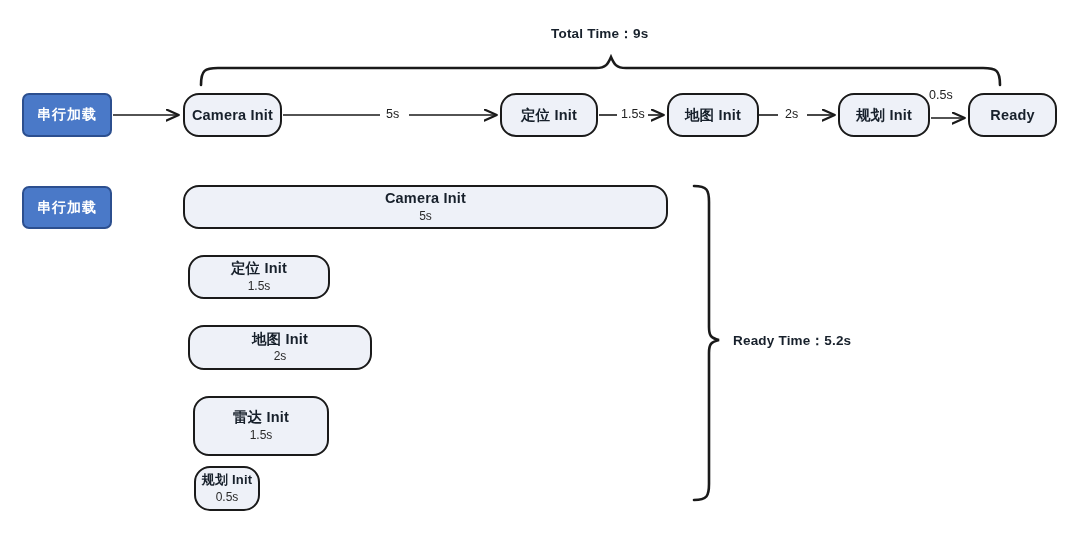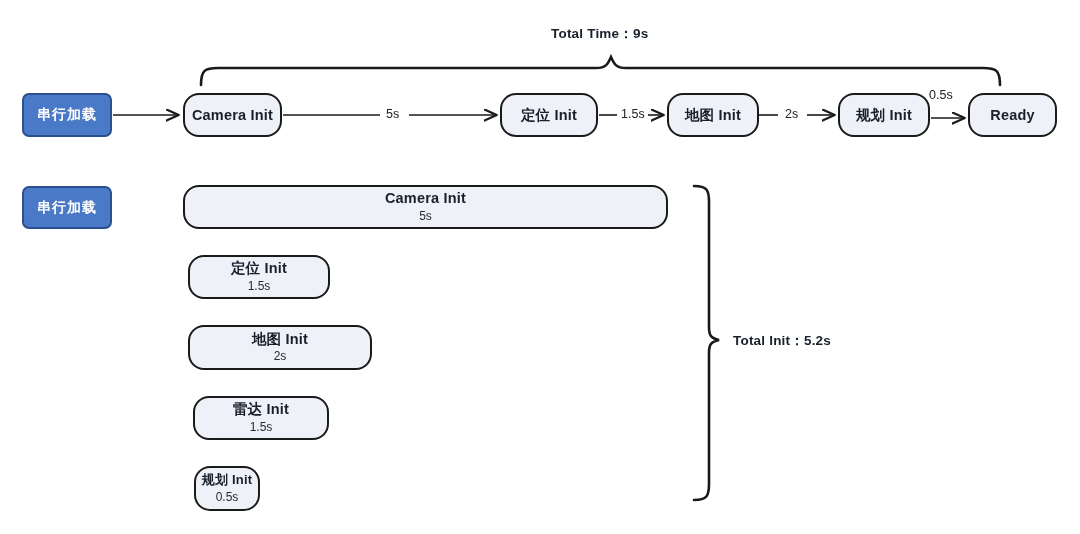--- a/index.html
+++ b/index.html
@@ -152,25 +152,25 @@
   <div class="node" style="left:188px;top:255px;width:142px;height:44px;">
     <span class="t">定位 Init</span>
     <span class="d">1.5s</span>
   </div>
 
   <div class="node" style="left:188px;top:325px;width:184px;height:45px;">
     <span class="t">地图 Init</span>
     <span class="d">2s</span>
   </div>
 
-  <div class="node" style="left:193px;top:396px;width:136px;height:44px;">
+  <div class="node" style="left:193px;top:396px;width:136px;height:60px;">
     <span class="t">雷达 Init</span>
     <span class="d">1.5s</span>
   </div>
 
   <div class="node small" style="left:194px;top:466px;width:66px;height:45px;">
     <span class="t">规划 Init</span>
     <span class="d">0.5s</span>
   </div>
 
-  <div class="totallabel" style="left:733px;top:332px;">Total Init：5.2s</div>
+  <div class="totallabel" style="left:733px;top:332px;">Ready Time：5.2s</div>
 
 </div>
 
 </body></html>

